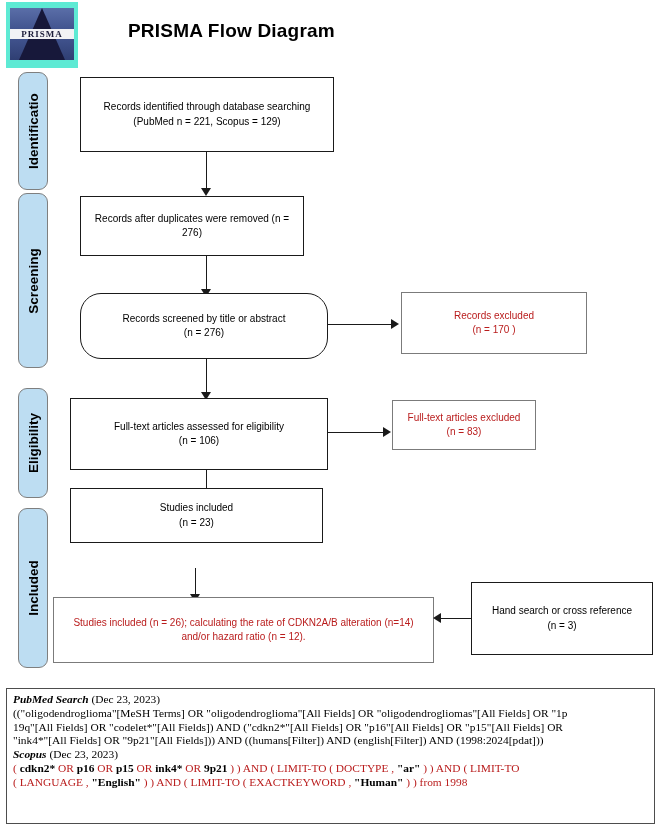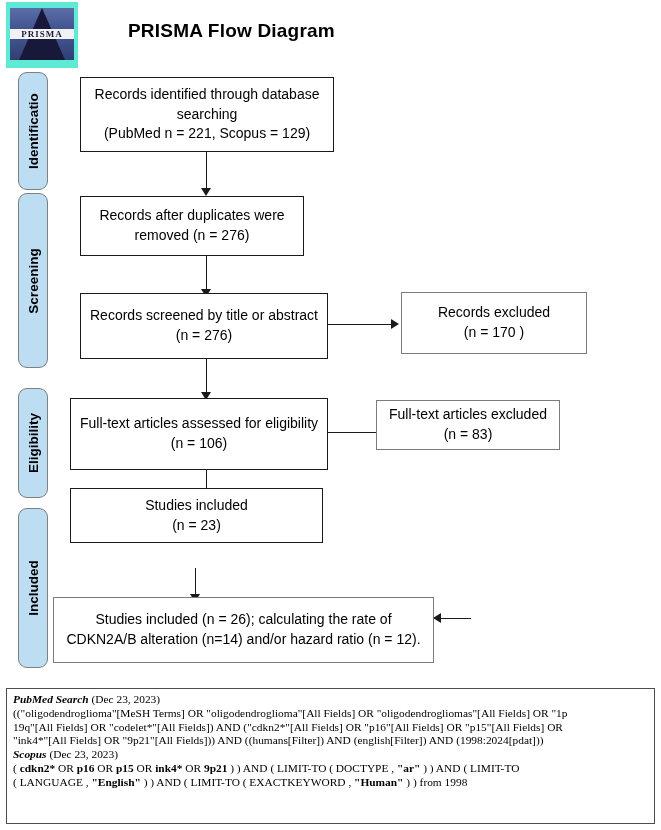--- a/index.html
+++ b/index.html
@@ -33,21 +33,21 @@
   .phase{position:absolute;background:#bdddf2;border:1px solid #7f7f7f;
         border-radius:9px;box-sizing:border-box;}
   .phase span{
         position:absolute;left:50%;top:50%;
         transform:translate(-50%,-50%) rotate(-90deg);
         white-space:nowrap;font-size:13.5px;font-weight:bold;color:#000;}
 
   
   .box{position:absolute;box-sizing:border-box;background:#fff;
        border:1.3px solid #1a1a1a;display:flex;align-items:center;
-       justify-content:center;text-align:center;font-size:14px;
+       justify-content:center;text-align:center;font-size:10px;
        line-height:1.42;padding:3px 6px;}
   .box.grey{border:1.3px solid #7b7b7b;}
 
   
   .vline{position:absolute;width:1.4px;background:#1a1a1a;}
   .hline{position:absolute;height:1.4px;background:#1a1a1a;}
   .arrow-d{position:absolute;width:0;height:0;
        border-left:5px solid transparent;border-right:5px solid transparent;
        border-top:8px solid #1a1a1a;}
   .arrow-r{position:absolute;width:0;height:0;
@@ -57,21 +57,21 @@
        border-top:5px solid transparent;border-bottom:5px solid transparent;
        border-right:8px solid #1a1a1a;}
 
   
   .qpanel{position:absolute;left:6px;top:688px;width:649px;height:136px;
        box-sizing:border-box;border:1px solid #4d4d4d;background:#fff;
        padding:4px 6px 2px 6px;
        font-family:"Liberation Serif",serif;font-size:11.4px;line-height:1.21;}
   .qhead{font-weight:bold;font-style:italic;}
   .qline{white-space:nowrap;}
-  .grey{color:#000000;}
+  .grey{color:#b91c1c;}
   .blk{color:#000;font-weight:bold;}
 </style>
 </head>
 <body>
 
 <div class="canvas">
 
   <div class="logo">
     <div class="bandtop"></div>
     <div class="bandbot"></div>
@@ -97,50 +97,51 @@
   <div class="box" style="left:80px;top:77px;width:254px;height:75px;">Records identified through database searching<br>(PubMed n = 221, Scopus = 129)</div>
 
   <div class="vline" style="left:206px;top:152px;height:38px;"></div>
   <div class="arrow-d" style="left:201px;top:188px;"></div>
 
   <div class="box" style="left:80px;top:196px;width:224px;height:60px;">Records after duplicates were removed (n = 276)</div>
 
   <div class="vline" style="left:206px;top:256px;height:36px;"></div>
   <div class="arrow-d" style="left:201px;top:289px;"></div>
 
-  <div class="box" style="left:80px;top:293px;width:248px;height:66px;">Records screened by title or abstract<br>(n = 276)</div>
+  <div class="box" style="left:80px;top:293px;width:248px;height:66px;border-radius:21px;">Records screened by title or abstract<br>(n = 276)</div>
 
   <div class="hline" style="left:328px;top:324px;width:64px;"></div>
   <div class="arrow-r" style="left:391px;top:319px;"></div>
 
   <div class="box grey" style="left:401px;top:292px;width:186px;height:62px;">Records excluded<br>(n =  170 )</div>
 
   <div class="vline" style="left:206px;top:359px;height:36px;"></div>
   <div class="arrow-d" style="left:201px;top:392px;"></div>
 
   <div class="box" style="left:70px;top:398px;width:258px;height:72px;">Full-text articles assessed for eligibility<br>(n = 106)</div>
 
   <div class="hline" style="left:328px;top:432px;width:56px;"></div>
   <div class="arrow-r" style="left:383px;top:427px;"></div>
 
-  <div class="box grey" style="left:376px;top:400px;width:184px;height:50px;">Full-text articles excluded<br>(n = 83)</div>
+  <div class="box grey" style="left:392px;top:400px;width:144px;height:50px;">Full-text articles excluded<br>(n = 83)</div>
 
   <div class="vline" style="left:206px;top:470px;height:37px;"></div>
   <div class="arrow-d" style="left:201px;top:504px;"></div>
 
   <div class="box" style="left:70px;top:488px;width:253px;height:55px;">Studies included<br>(n = 23)</div>
 
   <div class="vline" style="left:195px;top:568px;height:30px;"></div>
   <div class="arrow-d" style="left:190px;top:594px;"></div>
 
   <div class="box grey" style="left:53px;top:597px;width:381px;height:66px;">Studies included (n = 26); calculating the rate of CDKN2A/B alteration (n=14) and/or hazard ratio (n = 12).</div>
 
   <div class="hline" style="left:441px;top:618px;width:30px;"></div>
   <div class="arrow-l" style="left:433px;top:613px;"></div>
 
+  <div class="box" style="left:471px;top:582px;width:182px;height:73px;">Hand search or cross reference<br>(n = 3)</div>
 
   <div class="qpanel">
     <div class="qline">
       <span class="qhead">PubMed Search</span><span> (Dec 23, 2023)</span>
     </div>
     <div class="qline">(("oligodendroglioma"[MeSH Terms] OR "oligodendroglioma"[All Fields] OR "oligodendrogliomas"[All Fields] OR "1p</div>
     <div class="qline">19q"[All Fields] OR "codelet*"[All Fields]) AND ("cdkn2*"[All Fields] OR "p16"[All Fields] OR "p15"[All Fields] OR</div>
     <div class="qline">"ink4*"[All Fields] OR "9p21"[All Fields])) AND ((humans[Filter]) AND (english[Filter]) AND (1998:2024[pdat]))</div>
     <div class="qline">
       <span class="qhead">Scopus</span><span> (Dec 23, 2023)</span>

